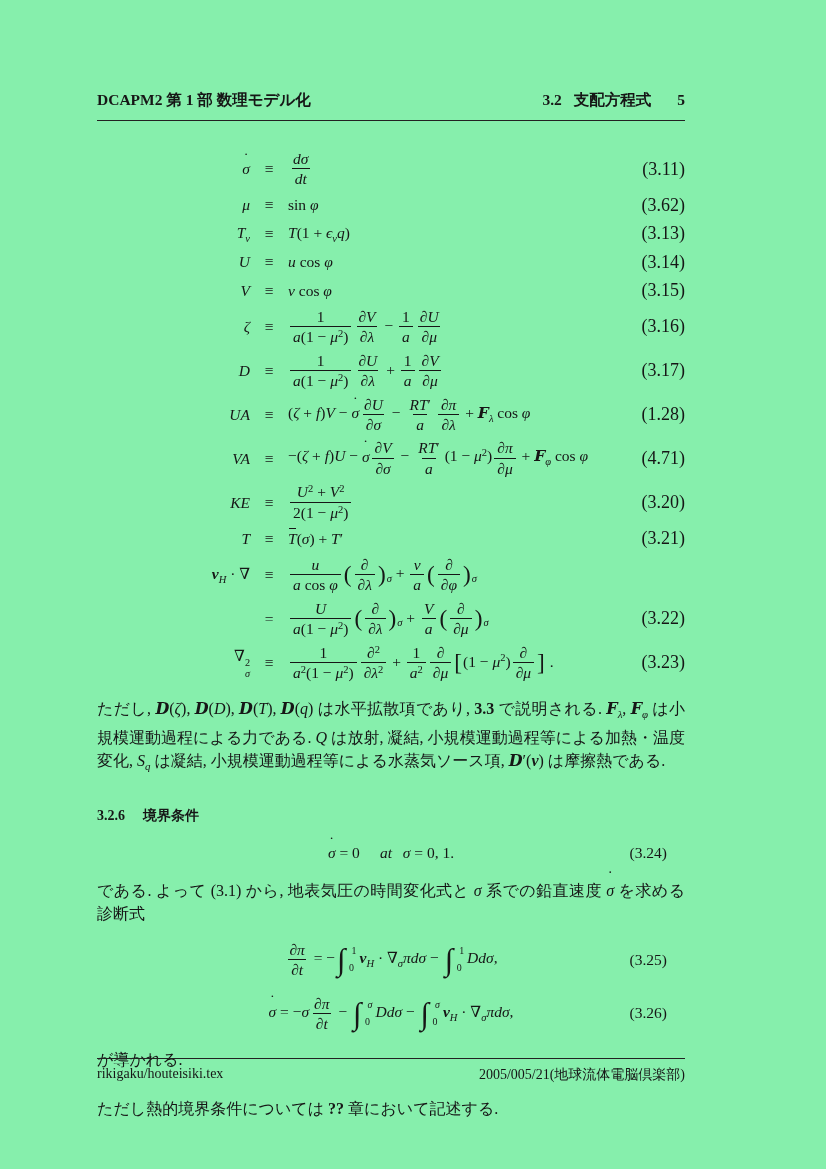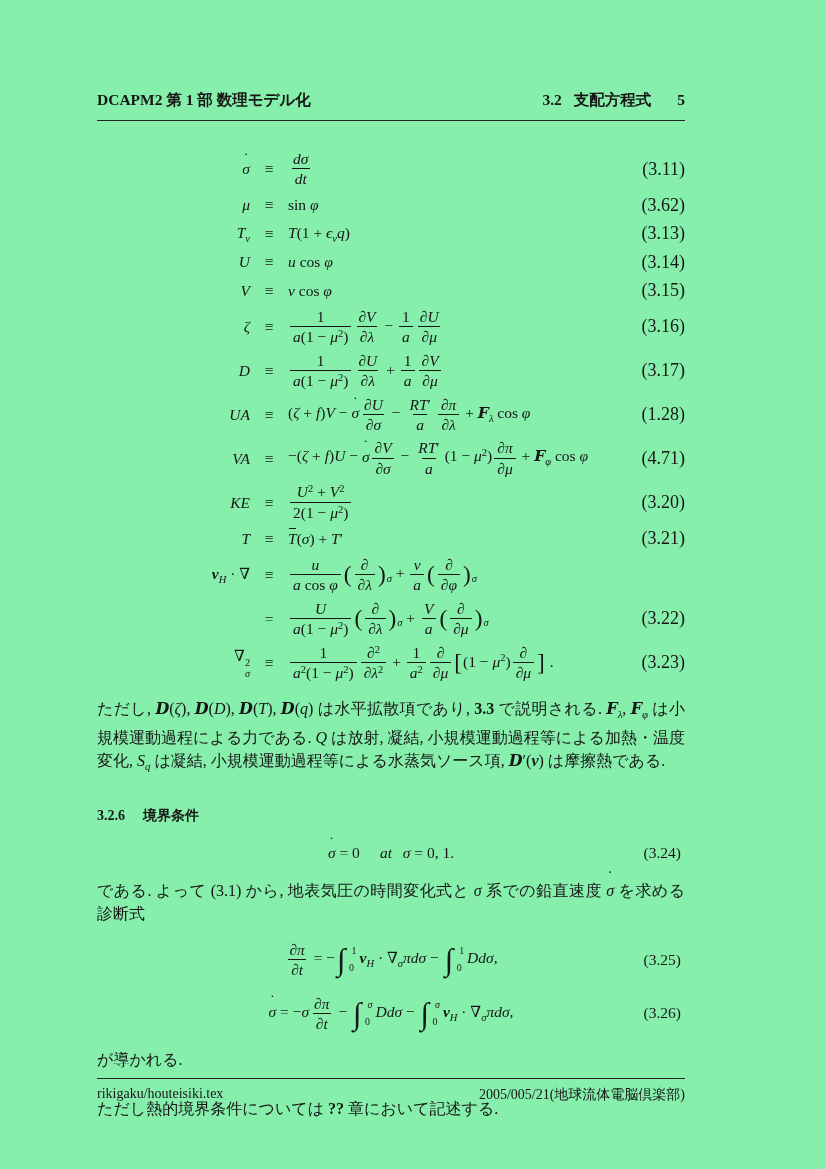--- a/index.html
+++ b/index.html
@@ -46,25 +46,25 @@
   .eqrow .rel{justify-self:center;}
   .eqrow .rhs{justify-self:start;white-space:nowrap;}
   .eqrow .tag{justify-self:end;font-size:18px;}
   
   .para{margin:12px 0 0;font-size:16px;line-height:23px;text-align:justify;}
   .sec{margin:30px 0 18px;font-size:14px;font-weight:bold;}
   .sec .sec-num{margin-right:18px;}
   
   .disp{position:relative;margin:16px 0;text-align:center;}
   .disp .eq{display:inline-block;}
-  .disp .tag{position:absolute;right:4px;top:50%;transform:translateY(-50%);font-size:15.5px;}
+  .disp .tag{position:absolute;right:18px;top:50%;transform:translateY(-50%);font-size:15.5px;}
   .p-gap{margin-top:26px;}
   
   .footer{position:absolute;left:97px;top:1058px;width:588px;border-top:1.2px solid #222;
-          padding-top:7px;display:flex;justify-content:space-between;font-size:14px;margin-top:20px;}
+          padding-top:7px;display:flex;justify-content:space-between;font-size:14px;}
 </style>
 </head>
 <body>
 
 <div class="page">
   <div class="content">
 
     <div class="header">
       <span>DCAPM2 第 1 部 数理モデル化</span>
       <span>

